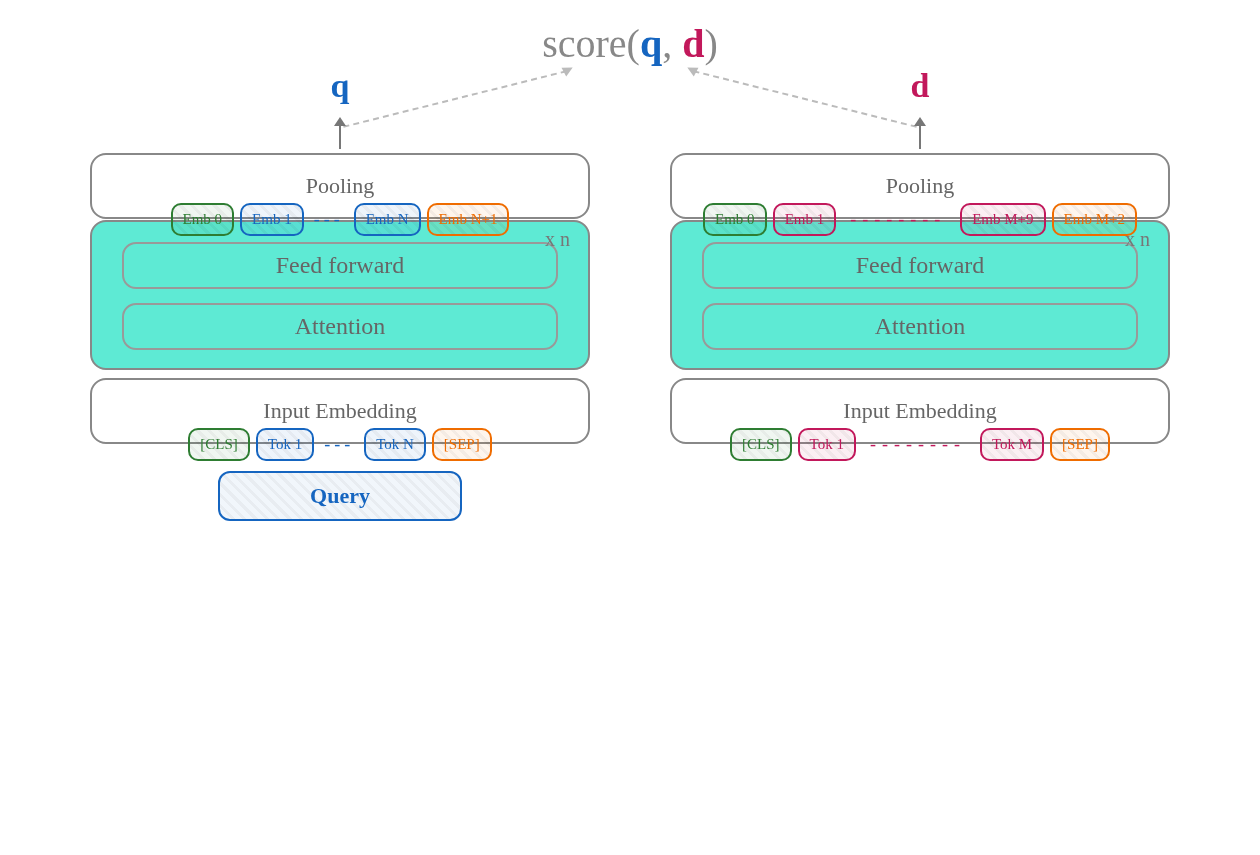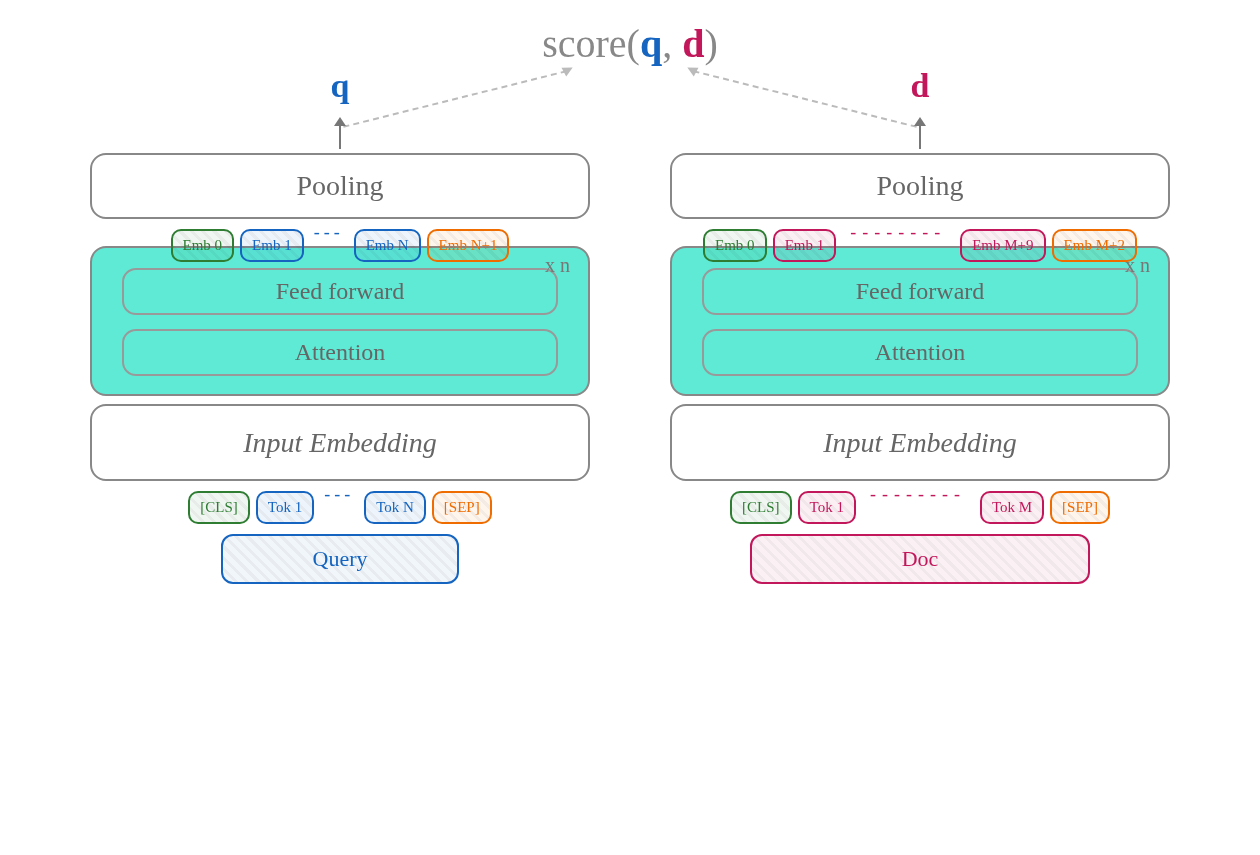--- a/index.html
+++ b/index.html
@@ -71,21 +71,21 @@
     transform: translateX(-50%);
     border-left: 6px solid transparent;
     border-right: 6px solid transparent;
     border-bottom: 9px solid #777;
   }
 
   .block {
     border: 2.5px solid #888;
     border-radius: 16px;
     padding: 10px 18px;
-    font-size: 28px;
+    font-size: 22px;
     color: #666;
     text-align: right;
     width: 100%;
     background: #fff;
   }
 
   .pooling { height: 66px; display: flex; align-items:center; justify-content:center; margin-bottom: -16px; z-index:1; position:relative; }
 
   .emb-row, .tok-row {
     display: flex;
@@ -99,21 +99,20 @@
   }
 
   .chip {
     border: 2.5px solid;
     border-radius: 10px;
     padding: 6px 10px;
     font-size: 15px;
     font-weight: 500;
     white-space: nowrap;
     background-image: repeating-linear-gradient(45deg, rgba(0,0,0,0.04) 0 3px, transparent 3px 8px);
-    margin-top: 26px;
   }
 
   .green { border-color: #2e7d32; color: #2e7d32; background-color: rgba(46,125,50,0.07); }
   .blue  { border-color: #1565c0; color: #1565c0; background-color: rgba(21,101,192,0.07); }
   .orange{ border-color: #ef6c00; color: #ef6c00; background-color: rgba(239,108,0,0.07); }
   .pink  { border-color: #c2185b; color: #c2185b; background-color: rgba(194,24,91,0.07); }
 
   .dots {
     font-size: 18px;
     letter-spacing: 4px;
@@ -147,36 +146,35 @@
     border: 2.5px solid #999;
     border-radius: 14px;
     font-size: 24px;
     color: #666;
     text-align: center;
     padding: 8px;
   }
 
   .input-emb-block {
     margin-top: 10px;
-    height: 77px;
+    height: 66px;
     display: flex;
     align-items:center;
     justify-content:center;
     margin-bottom: -16px;
     z-index:1;
     position:relative;
-    font-style:italic;
   }
 
   .source-chip {
     border: 2.5px solid;
     border-radius: 12px;
     padding: 10px 90px;
     font-size: 22px;
-    font-weight: 400;
+    font-weight: 700;
     margin-top: 10px;
     background-image: repeating-linear-gradient(45deg, rgba(0,0,0,0.04) 0 3px, transparent 3px 8px);
   }
   .source-blue { border-color:#1565c0; color:#1565c0; background-color: rgba(21,101,192,0.06); }
   .source-pink { border-color:#c2185b; color:#c2185b; background-color: rgba(194,24,91,0.06); padding:10px 150px; }
 
   .dash-arrow { position:absolute; border-top:2.5px dashed #bbb; }
   .dash-left { top:98px; left:340px; width:230px; transform: rotate(-14deg); }
   .dash-left::after { content:''; position:absolute; right:-7px; top:-7px; border-left:10px solid #bbb; border-top:5px solid transparent; border-bottom:5px solid transparent; transform: rotate(-14deg);}
   .dash-right { top:98px; right:340px; width:230px; transform: rotate(14deg); }
@@ -238,16 +236,15 @@
       <div class="sub-block">Attention</div>
     </div>
     <div class="block input-emb-block">Input Embedding</div>
     <div class="tok-row">
       <span class="chip green">[CLS]</span>
       <span class="chip pink">Tok 1</span>
       <span class="dots dots-pink dots-long">--------</span>
       <span class="chip pink">Tok M</span>
       <span class="chip orange">[SEP]</span>
     </div>
-    <div class="source-chip source-pink">Doc</div>
   </div>
 
 </div>
 
 </body></html>

